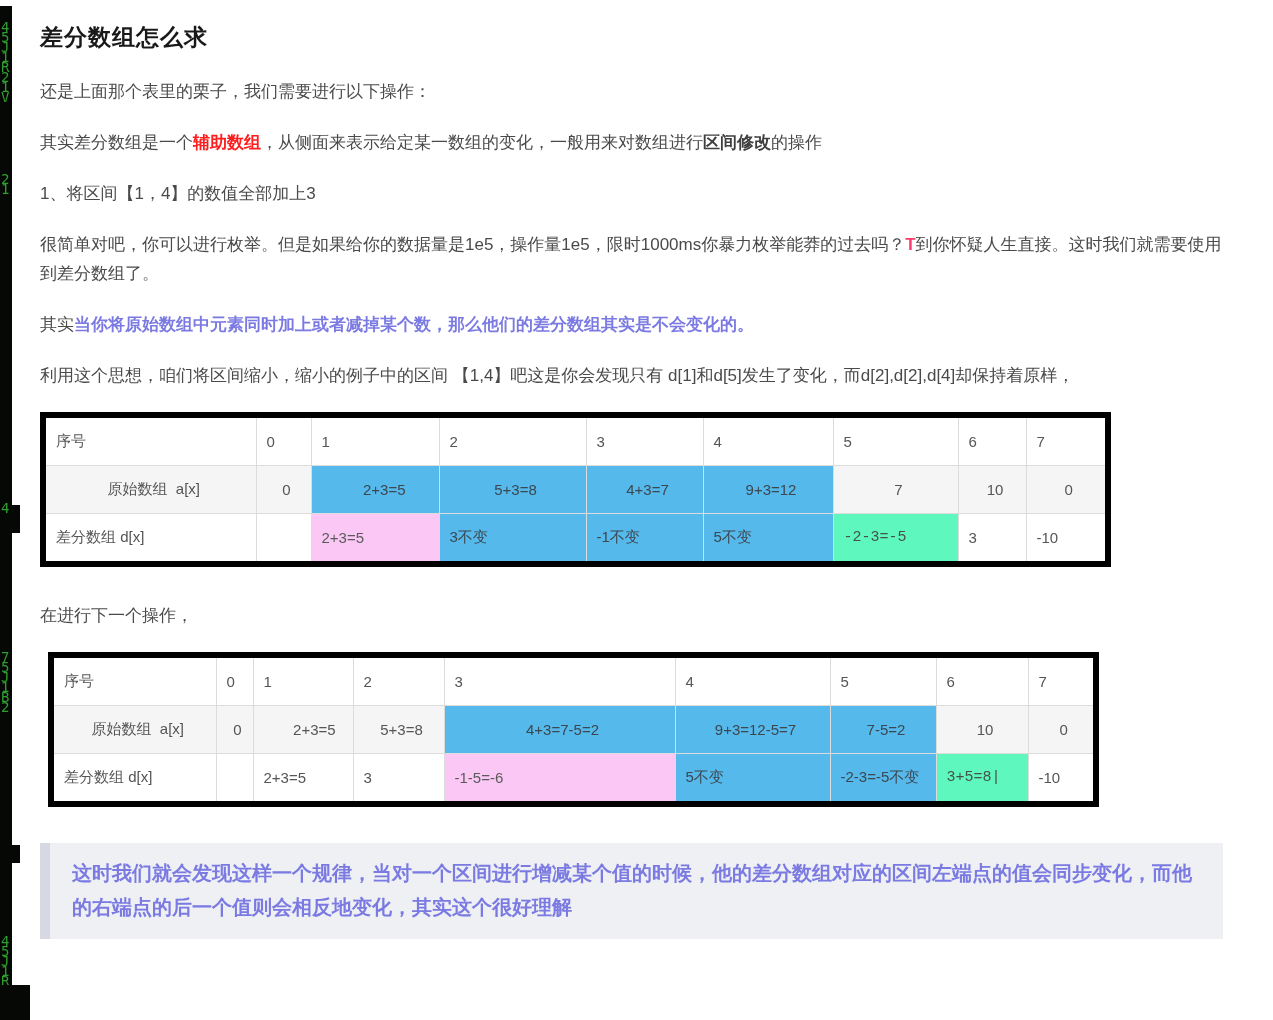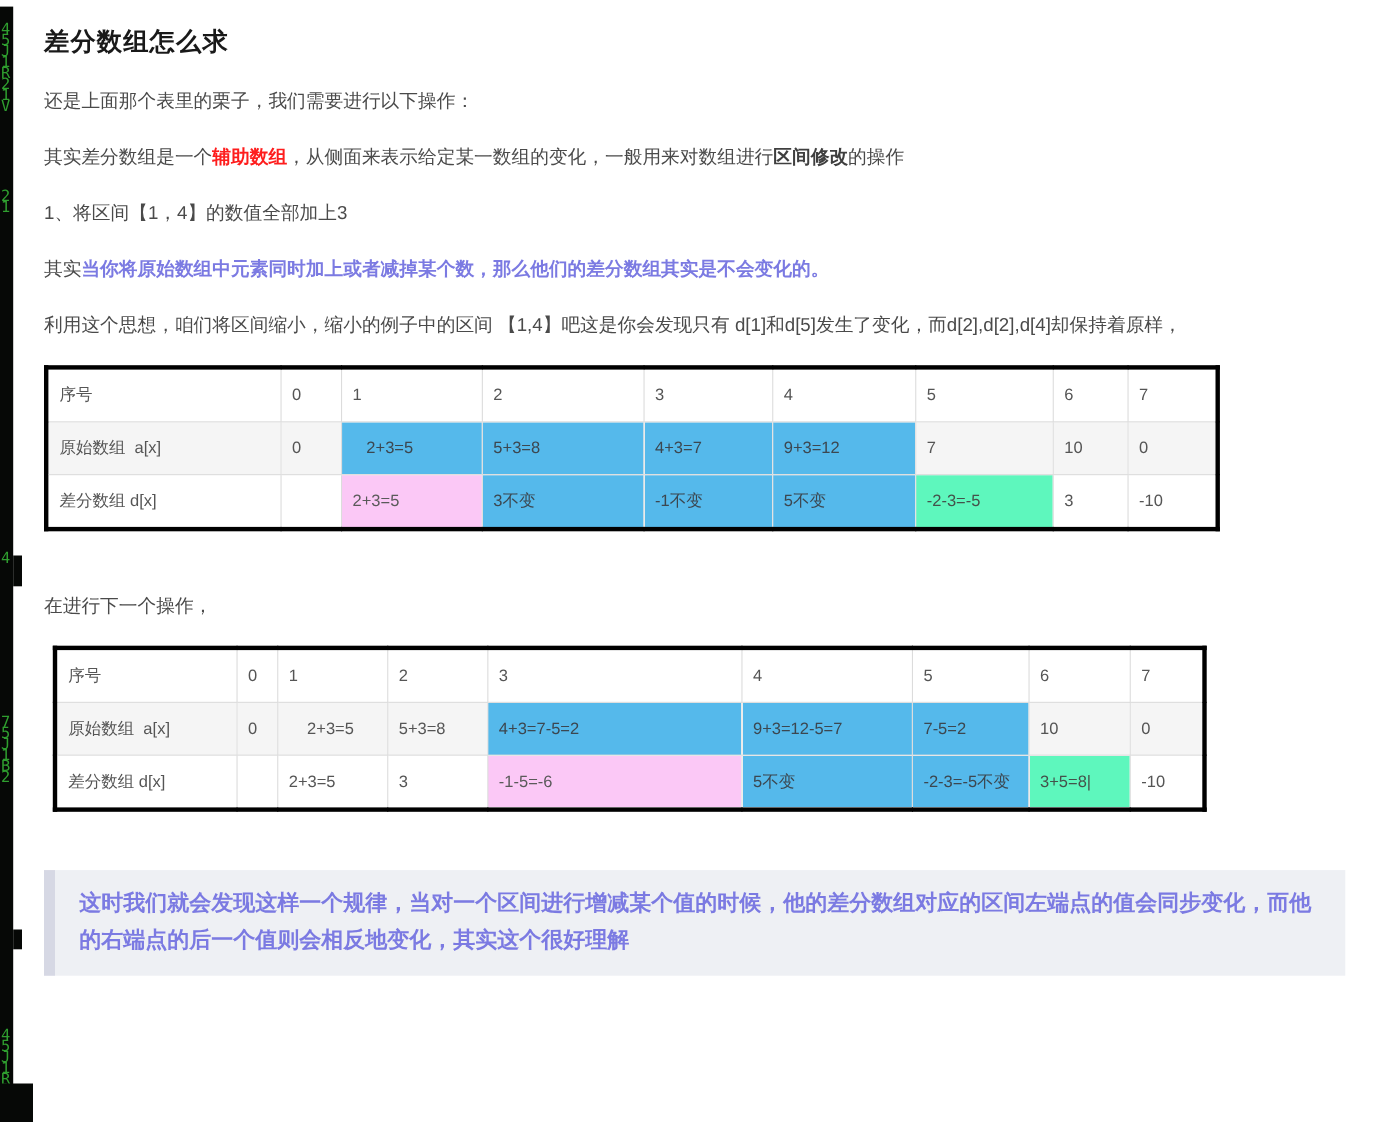--- a/index.html
+++ b/index.html
@@ -17,29 +17,29 @@
   
   .content{position:absolute;left:12px;top:0;width:1261px;box-sizing:border-box;
     padding:16px 50px 0 28px;}
   h1{font-size:23px;font-weight:bold;color:#191919;margin:6px 0 24px 0;letter-spacing:1px;}
   p{font-size:17px;line-height:29px;margin:0 0 22px 0;color:#4a4a4a;}
   .red-bold{color:#fe1d1d;font-weight:bold;}
   .red-t{color:#fb3b6c;font-weight:bold;}
   .bold{font-weight:bold;color:#3f3f3f;}
   .purple-bold{color:#7b7ae2;font-weight:bold;}
   
-  .tbl{border-collapse:collapse;table-layout:fixed;border:4px solid #000000;
-    font-size:15px;color:#555;margin:4px 0 53px 0;}
+  .tbl{border-collapse:collapse;table-layout:fixed;border:6px solid #000000;
+    font-size:15px;color:#555;margin:4px 0 34px 0;}
   .tbl th,.tbl td{border:1px solid #dcdcdc;height:47px;padding:0 4px 0 10px;
     text-align:left;font-weight:normal;white-space:pre-wrap;overflow:hidden;vertical-align:middle;}
   .tbl thead th{background:#ffffff;color:#555;}
-  .tbl .row-alt td{background:#f5f5f5;}
+  .tbl .row-alt td{background:#f5f5f5;text-align:center;}
   .tbl td.c-blue{background:#55b9eb;color:#3c4750;}
   .tbl td.c-pink{background:#fbc8f6;color:#5a5a5a;}
-  .tbl td.c-green{background:#5ef7bd;color:#44524b;}
+  .tbl td.c-green{background:#5ef7bd;color:#44524b;font-family:Liberation Mono, monospace;}
   .t2{margin-left:8px;}
   
   .quote{border-left:10px solid #d6d8e4;background:#eef0f4;
     margin:36px 0 0 0;padding:13px 30px 15px 22px;
     font-size:20px;line-height:34px;font-weight:bold;color:#7b7ae2;}
 </style>
 </head>
 <body>
 
 <div class="strip">
@@ -57,20 +57,21 @@
 
   <h1>差分数组怎么求</h1>
 
   <p>还是上面那个表里的栗子，我们需要进行以下操作：</p>
 
   <p><span>其实差分数组是一个</span><span class="red-bold">辅助数组</span><span>，从侧面来表示给定某一数组的变化，一般用来对数组进行</span><span class="bold">区间修改</span><span>的操作</span></p>
 
   <p>1、将区间【1，4】的数值全部加上3</p>
 
 
+  <p><span>很简单对吧，你可以进行枚举。但是如果给你的数据量是1e5，操作量1e5，限时1000ms你暴力枚举能莽的过去吗？</span><span class="red-t">T</span><span>到你怀疑人生直接。这时我们就需要使用到差分数组了。</span></p>
 
   <p><span>其实</span><span class="purple-bold">当你将原始数组中元素同时加上或者减掉某个数，那么他们的差分数组其实是不会变化的。</span></p>
 
   <p>利用这个思想，咱们将区间缩小，缩小的例子中的区间 【1,4】吧这是你会发现只有 d[1]和d[5]发生了变化，而d[2],d[2],d[4]却保持着原样，</p>
 
   <table class="tbl t1">
     <colgroup>
       <col style="width:213px">
         <col style="width:55px">
         <col style="width:128px">

